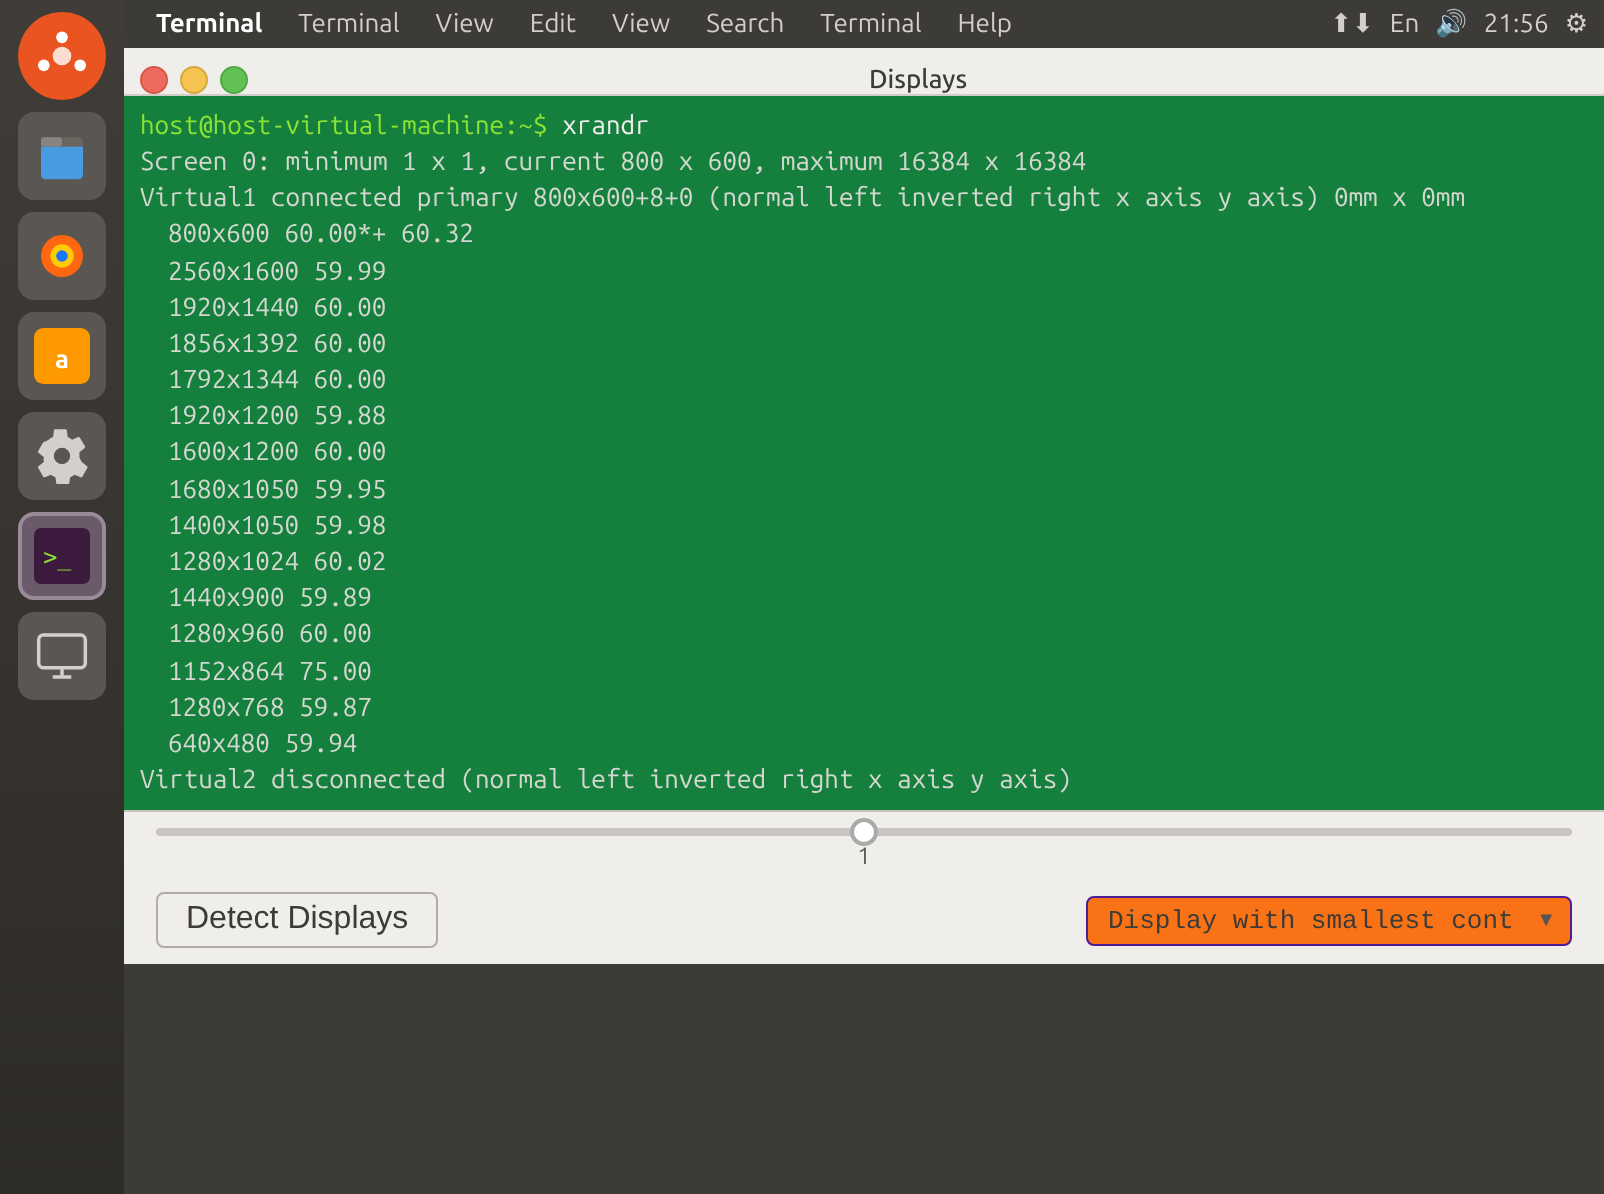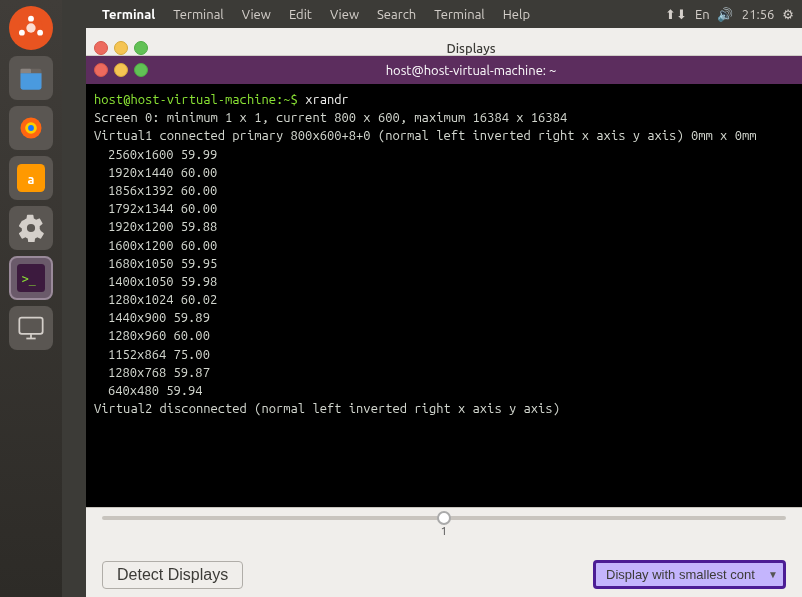--- a/index.html
+++ b/index.html
@@ -29,22 +29,21 @@
       position: relative;
     }
     .sidebar-icon.ubuntu { background: #e95420; border-radius: 50%; }
     .sidebar-icon svg { width: 28px; height: 28px; }
 
     
     #main {
       flex: 1;
       display: flex;
       flex-direction: column;
-      height: 597px;
-      margin-left: 24px;
+      height: 482px;
     }
 
     
     #menubar {
       height: 28px;
       background: #3c3b37;
       display: flex;
       align-items: center;
       padding: 0 8px;
       gap: 2px;
@@ -103,21 +102,21 @@
     }
     .terminal-title {
       flex: 1;
       text-align: center;
       font-size: 13px;
       color: #ffffff;
     }
 
     
     #terminal-content {
-      background: #000000;
+      background: #15803d;
       color: #d4cfca;
       font-family: 'Ubuntu Mono', 'Courier New', monospace;
       font-size: 13px;
       line-height: 1.4;
       padding: 6px 8px;
       flex: 1;
       overflow: hidden;
     }
     .prompt-line { color: #8ae234; }
     .info-line { color: #d3d7cf; }
@@ -171,29 +170,30 @@
     #detect-btn {
       background: #f0eeeb;
       border: 1px solid #b0ada8;
       border-radius: 4px;
       padding: 4px 14px;
       font-size: 16px;
       color: #3c3b37;
       cursor: pointer;
     }
     #display-dropdown {
-      background: #c4b5fd;
-      border: 3px solid #4c1d95;
+      background: #f97316;
+      border: 1px solid #4c1d95;
       border-radius: 4px;
       padding: 4px 28px 4px 10px;
       font-size: 13px;
       color: #3c3b37;
       appearance: none;
       -webkit-appearance: none;
       position: relative;
+      font-family: Liberation Mono, monospace;
     }
     .dropdown-wrapper {
       position: relative;
       display: flex;
       align-items: center;
     }
     .dropdown-arrow {
       position: absolute;
       right: 8px;
       pointer-events: none;
@@ -290,38 +290,31 @@
     <div class="window-controls">
       <div class="wc-btn wc-close"></div>
       <div class="wc-btn wc-min"></div>
       <div class="wc-btn wc-max"></div>
     </div>
     <div class="window-title">Displays</div>
   </div>
 
   <div id="terminal-area">
 
-    <div id="terminal-titlebar">
-      <div class="window-controls">
-        <div class="wc-btn wc-close"></div>
-        <div class="wc-btn wc-min"></div>
-        <div class="wc-btn wc-max"></div>
-      </div>
-      <div class="terminal-title">host@host-virtual-machine: ~</div>
-    </div>
 
     <div id="terminal-content">
       <div class="prompt-line">
         <span style="color:#8ae234;">host@host-virtual-machine:~$</span>
         <span style="color:#eeeeec;"> xrandr</span>
       </div>
       <div class="info-line">Screen 0: minimum 1 x 1, current 800 x 600, maximum 16384 x 16384</div>
       <div style="color:#d3d7cf;">Virtual1 connected primary 800x600+8+0 (normal left inverted right x axis y axis) 0mm x 0mm</div>
 
       <div id="res-table">
+          <div class="res-line">   800x600          60.00*+      60.32</div>
           <div class="res-line">   2560x1600        59.99        </div>
           <div class="res-line">   1920x1440        60.00        </div>
           <div class="res-line">   1856x1392        60.00        </div>
           <div class="res-line">   1792x1344        60.00        </div>
           <div class="res-line">   1920x1200        59.88        </div>
           <div class="res-line">   1600x1200        60.00        </div>
           <div class="res-line">   1680x1050        59.95        </div>
           <div class="res-line">   1400x1050        59.98        </div>
           <div class="res-line">   1280x1024        60.02        </div>
           <div class="res-line">   1440x900         59.89        </div>

